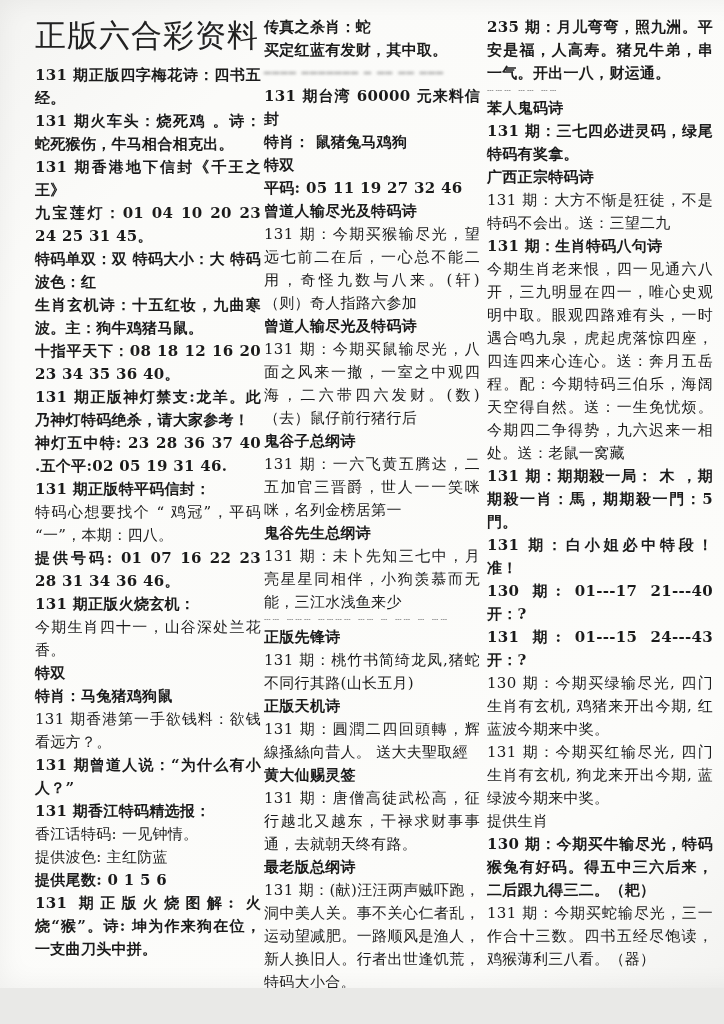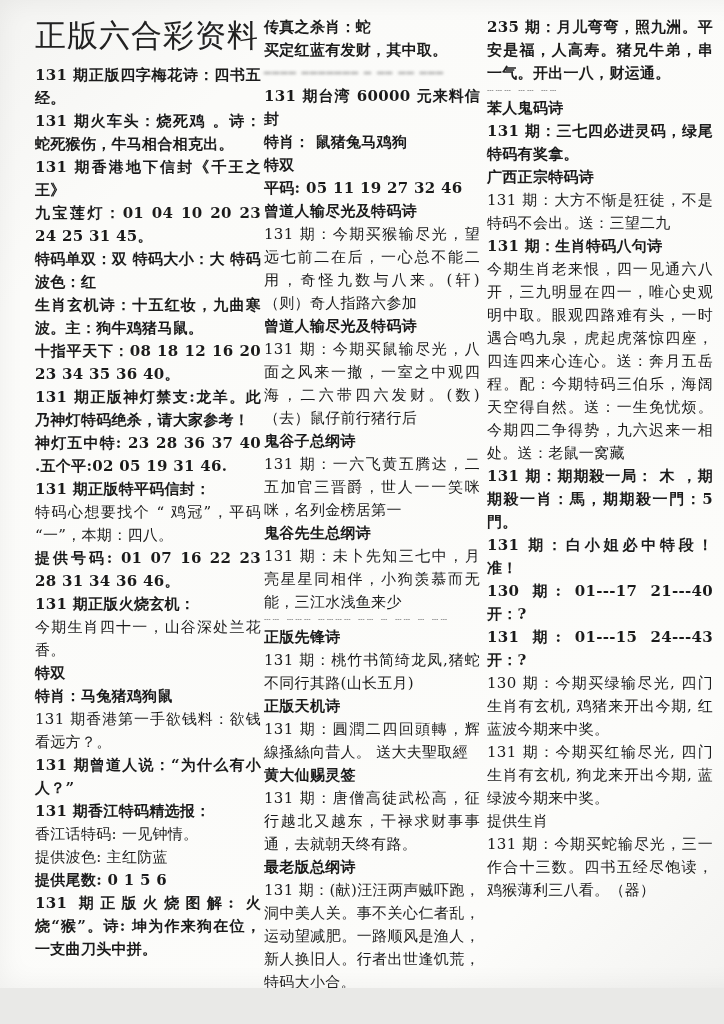--- a/index.html
+++ b/index.html
@@ -124,15 +124,16 @@
       <div class="block normal">131 期：大方不惭是狂徒，不是特码不会出。送：三望二九</div>
       <div class="block bold gap">131 期：生肖特码八句诗</div>
       <div class="block normal">今期生肖老来恨，四一见通六八开，三九明显在四一，唯心史观明中取。眼观四路难有头，一时遇合鸣九泉，虎起虎落惊四座，四连四来心连心。送：奔月五岳程。配：今期特码三伯乐，海阔天空得自然。送：一生免忧烦。今期四二争得势，九六迟来一相处。送：老鼠一窝藏</div>
       <div class="block bold gap">131 期：期期殺一局： 木 ，期期殺一肖：馬，期期殺一門：5 門。</div>
       <div class="block bold">131 期：白小姐必中特段！ 准！</div>
       <div class="block bold">130 期: 01---17 21---40 开：?</div>
       <div class="block bold">131 期: 01---15 24---43 开：?</div>
       <div class="block normal">130 期：今期买绿输尽光, 四门生肖有玄机, 鸡猪来开出今期, 红蓝波今期来中奖。</div>
       <div class="block normal">131 期：今期买红输尽光, 四门生肖有玄机, 狗龙来开出今期, 蓝绿波今期来中奖。</div>
       <div class="block normal gap">提供生肖</div>
+      <div class="block bold">130 期：今期买牛输尽光，特码猴兔有好码。得五中三六后来，二后跟九得三二。（耙）</div>
       <div class="block normal">131 期：今期买蛇输尽光，三一作合十三数。四书五经尽饱读，鸡猴薄利三八看。（器）</div>
     </div>
 </div>
 
 </body></html>

